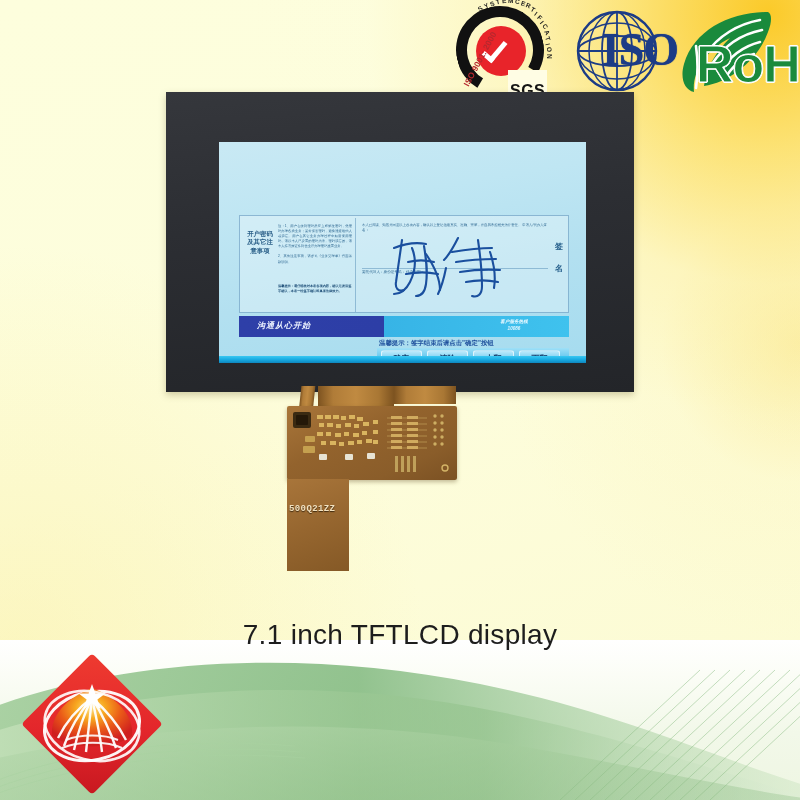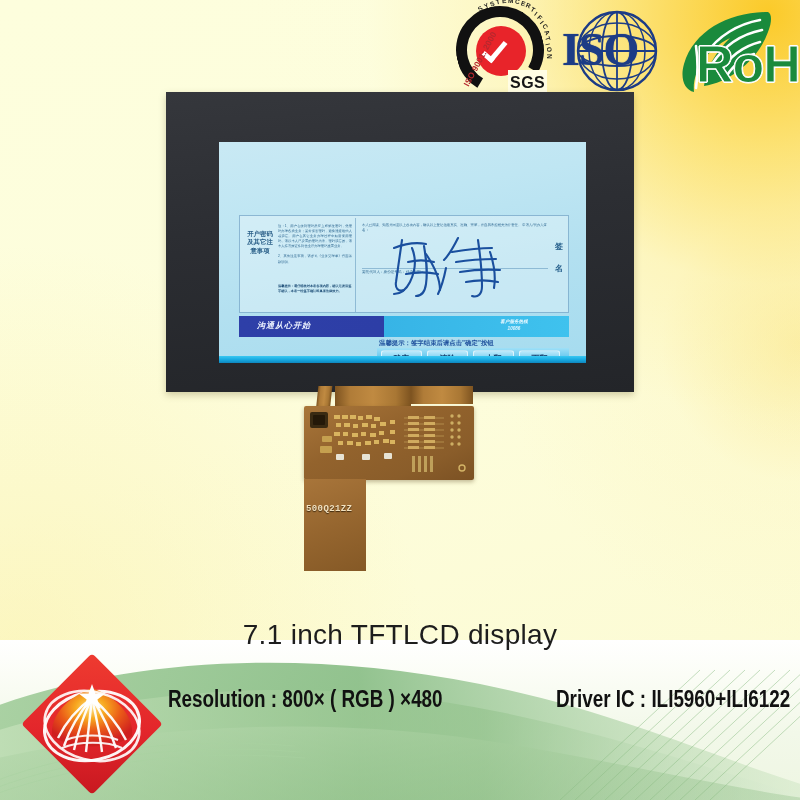--- a/index.html
+++ b/index.html
@@ -48,36 +48,36 @@
     transform:rotate(40deg);
   }
   .sgs-arctext {
     position:absolute; left:0; top:0; width:96px; height:96px;
     font-size:6.5px; font-weight:bold; color:#1a1a1a; letter-spacing:.2px;
   }
   .sgs-arctext span { position:absolute; transform-origin:center; white-space:nowrap; }
   .sgs-text {
     position:absolute; left:56px; top:66px;
     font-size:16px; font-weight:600; color:#151515;
-    letter-spacing:.5px; background:#fffde4; padding:4px 2px;
+    letter-spacing:.5px; background:#fffde4; padding:12px 2px;
   }
   .sgs-iso {
     position:absolute; left:-2px; top:50px;
     font-size:8.5px; font-weight:bold; color:#b5282e;
     transform:rotate(-62deg); white-space:nowrap;
   }
 
   #cert-iso { left:562px; top:8px; width:116px; height:86px; }
   .iso-globe {
     position:absolute; left:14px; top:2px; width:82px; height:82px;
     border-radius:50%;
   }
   .iso-word {
     position:absolute; left:0; top:19px; width:116px;
-    text-align:left;
+    text-align:right;
     font-family:"Liberation Serif", serif;
     font-size:46px; font-weight:bold; color:#1c3c86;
     letter-spacing:-1px; line-height:46px;
     text-shadow:0 0 1px #1c3c86;
   }
 
   #cert-rohs { left:672px; top:6px; width:128px; height:90px; }
   .rohs-word {
     position:absolute; left:24px; top:38px;
     font-size:52px; font-weight:bold; color:#1a8a3c;
@@ -174,21 +174,21 @@
   .lcd-btn {
     position:absolute; top:2px; width:41px; height:17px;
     background:linear-gradient(180deg,#bfeafb 0%,#7fd2f2 45%,#3fb2e2 100%);
     border:1px solid rgba(255,255,255,.65);
     border-radius:3px;
     font-size:8px; font-weight:bold; color:#15406e;
     text-align:center; line-height:15px;
   }
 
   
-  #fpc { position:absolute; left:299px; top:386px; width:210px; height:210px; }
+  #fpc { position:absolute; left:282px; top:386px; width:210px; height:210px; }
 
   .fpc-tail {
     position:absolute;
     background:linear-gradient(90deg,#8a5a22 0%,#b8813b 18%,#c79council 40%);
     background:linear-gradient(90deg,#7d5320 0%,#b07c38 20%,#c08a41 50%,#a97734 80%,#7d5320 100%);
   }
   #pcb-main {
     position:absolute; left:5px; top:20px; width:170px; height:74px;
     background:linear-gradient(155deg,#a9763a 0%,#93632d 40%,#8a5d2a 75%,#7b5123 100%);
     border-radius:2px;
@@ -481,24 +481,20 @@
     </svg>
   </div>
 
   <div id="pcb-lower"></div>
   <div id="pcb-partno">500Q21ZZ</div>
 </div>
 
 <div id="title-main">7.1 inch TFTLCD display</div>
 
 <div id="spec-grid">
-  <div class="spec-row">
-    <div class="spec-cell c-left">Resolution : 800× ( RGB ) ×480</div>
-    <div class="spec-cell c-right">Driver IC : ILI5960+ILI6122</div>
-  </div>
 </div>
 
 <svg id="brand-logo" viewBox="0 0 140 140">
   <defs>
     <radialGradient id="fanGrad" cx="48%" cy="34%" r="62%">
       <stop offset="0%" stop-color="#ffe38a"></stop>
       <stop offset="30%" stop-color="#f7a81f"></stop>
       <stop offset="62%" stop-color="#ea5a18"></stop>
       <stop offset="100%" stop-color="#cf1f1f"></stop>
     </radialGradient>

